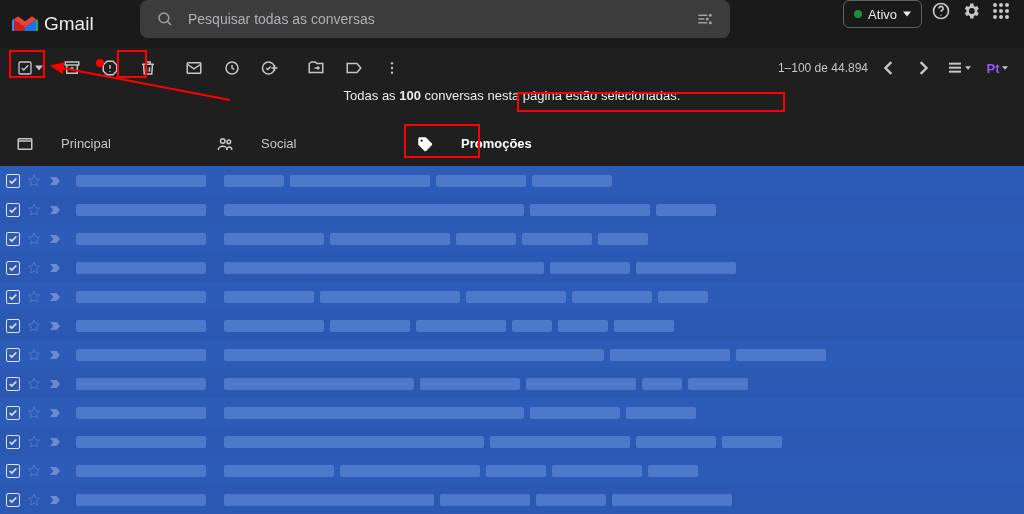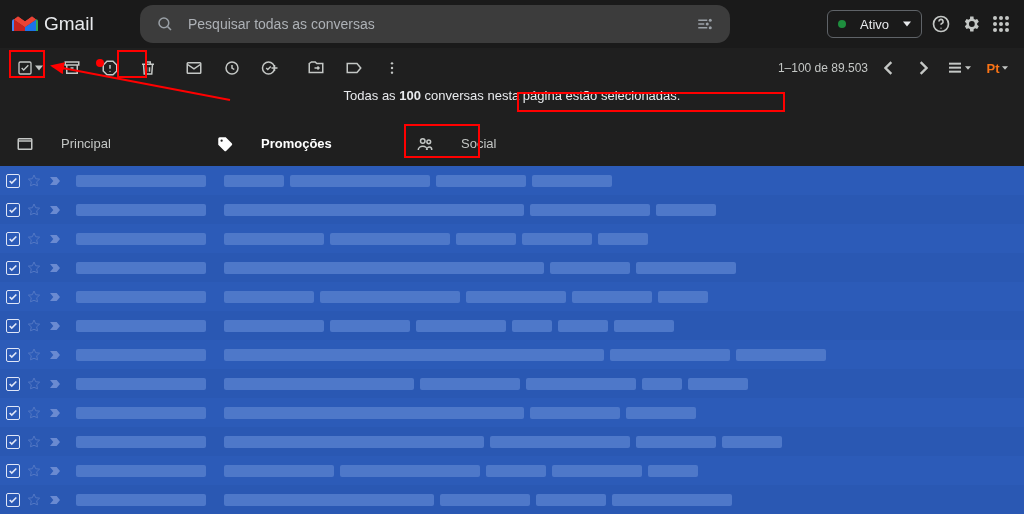--- a/index.html
+++ b/index.html
@@ -1,25 +1,25 @@
 <!DOCTYPE html>
 <html><head>
 <meta charset="utf-8">
 <style>
   *{box-sizing:border-box;margin:0;padding:0;font-family:Arial,Helvetica,sans-serif}
   body{background:#1a1a1a;color:#e8eaed;width:1024px;height:514px;overflow:hidden;position:relative}
-  .header{height:48px;display:flex;align-items:center;padding:0 12px;gap:8px;background:#1a1a1a}
+  .header{height:48px;display:flex;padding:0 12px;gap:8px;background:#1a1a1a}
   .logo-block{display:flex;align-items:center;gap:6px;width:120px}
   .logo-m{width:26px;height:20px}
   .logo-text{font-size:19px;color:#e8eaed;font-weight:400}
-  .search-bar{flex:0 0 590px;height:38px;background:#3c3c3c;border-radius:13px;display:flex;align-items:center;padding:0 14px;gap:12px}
+  .search-bar{flex:0 0 590px;height:38px;background:#3c3c3c;border-radius:8px;display:flex;align-items:center;padding:0 14px;gap:12px}
   .search-bar input{flex:1;background:transparent;border:0;outline:0;color:#bdc1c6;font-size:14px}
   .search-bar input::placeholder{color:#adb1b6}
   .header-spacer{flex:1}
-  .status-pill{height:28px;border:1px solid #5f6368;border-radius:6px;display:flex;align-items:center;gap:14px;padding:0 10px;font-size:13px;color:#e8eaed}
+  .status-pill{height:28px;border:1px solid #5f6368;border-radius:6px;display:flex;align-items:center;gap:6px;padding:0 10px;font-size:13px;color:#e8eaed}
   .status-dot{width:8px;height:8px;border-radius:50%;background:#1e8e3e}
   .hicon{width:22px;height:22px;display:flex;align-items:center;justify-content:center;color:#c4c7c5;cursor:pointer}
   .toolbar{height:40px;display:flex;align-items:center;padding:0 8px;gap:2px;background:#1f1f1f;position:relative}
   .tbtn{width:36px;height:32px;display:flex;align-items:center;justify-content:center;color:#c4c7c5;border-radius:4px;cursor:pointer}
   .tsep{width:6px}
   .toolbar-spacer{flex:1}
   .pager{display:flex;align-items:center;gap:8px;color:#c4c7c5;font-size:12px;margin-right:4px}
   .chev{width:26px;height:26px;display:flex;align-items:center;justify-content:center;cursor:pointer}
   .sel-banner{height:34px;display:flex;align-items:flex-start;justify-content:center;gap:6px;background:#1f1f1f;font-size:13px;color:#e8eaed}
   .sel-banner .link{color:#8ab4f8;cursor:pointer}
@@ -177,21 +177,21 @@
     <svg width="16" height="16" viewBox="0 0 24 24" fill="#c4c7c5">
         <circle cx="12" cy="5" r="1.8"></circle>
         <circle cx="12" cy="12" r="1.8"></circle>
         <circle cx="12" cy="19" r="1.8"></circle>
       </svg>
   </div>
 
   <div class="toolbar-spacer"></div>
 
   <div class="pager">
-    <span>1–100 de 89.503</span>
+    <span>1–100 de 44.894</span>
     <span class="chev">
         <svg width="10" height="14" viewBox="0 0 8 12" fill="none" stroke="#c4c7c5" stroke-width="2">
           <path d="M6 1 1 6l5 5"></path>
         </svg>
       </span>
     <span class="chev">
         <svg width="10" height="14" viewBox="0 0 8 12" fill="none" stroke="#c4c7c5" stroke-width="2">
           <path d="M2 1l5 5-5 5"></path>
         </svg>
       </span>
@@ -200,58 +200,58 @@
     <svg width="16" height="16" viewBox="0 0 24 24" fill="#c4c7c5">
         <rect x="3" y="4" width="18" height="3"></rect>
         <rect x="3" y="10" width="18" height="3"></rect>
         <rect x="3" y="16" width="18" height="3"></rect>
       </svg>
     <svg width="6" height="6" viewBox="0 0 10 6">
         <path d="M0 0l5 6 5-6z" fill="#c4c7c5"></path>
       </svg>
   </div>
   <div class="tbtn" style="width:38px;gap:2px">
-    <span style="font-size:13px;font-weight:600;color:#f97316">Pt</span>
+    <span style="font-size:13px;font-weight:600;color:#8b5cf6">Pt</span>
     <svg width="6" height="6" viewBox="0 0 10 6">
         <path d="M0 0l5 6 5-6z" fill="#c4c7c5"></path>
       </svg>
   </div>
 </div>
 
 <div class="sel-banner">
   <span><span>Todas as</span> <b>100</b> <span>conversas nesta página estão selecionadas.</span></span>
 </div>
 
 <div class="tabs" id="tabs-container">
     <div class="tab">
       <span class="tab-icon">
         <svg width="18" height="18" viewBox="0 0 24 24" fill="none" stroke="currentColor" stroke-width="2">
           <rect x="3" y="5" width="18" height="14" rx="1"></rect>
           <path d="M3 8h18"></path>
         </svg>
       </span>
       <span>Principal</span>
     </div>
-    <div class="tab active">
-      <span class="tab-icon">
-        <svg width="18" height="18" viewBox="0 0 24 24" fill="currentColor">
-          <path d="M21 11l-8-8H5a2 2 0 0 0-2 2v8l8 8a2 2 0 0 0 2.8 0L21 13.8a2 2 0 0 0 0-2.8zM7.5 9A1.5 1.5 0 1 1 9 7.5 1.5 1.5 0 0 1 7.5 9z"></path>
-        </svg>
-      </span>
-      <span>Promoções</span>
-    </div>
     <div class="tab">
       <span class="tab-icon">
         <svg width="18" height="18" viewBox="0 0 24 24" fill="none" stroke="currentColor" stroke-width="2">
           <circle cx="9" cy="8" r="3"></circle>
           <circle cx="17" cy="9" r="2.5"></circle>
           <path d="M3 20c0-3 3-5 6-5s6 2 6 5M14 20c0-2 2-4 4-4s3 1.5 3 4"></path>
         </svg>
       </span>
       <span>Social</span>
+    </div>
+    <div class="tab active">
+      <span class="tab-icon">
+        <svg width="18" height="18" viewBox="0 0 24 24" fill="currentColor">
+          <path d="M21 11l-8-8H5a2 2 0 0 0-2 2v8l8 8a2 2 0 0 0 2.8 0L21 13.8a2 2 0 0 0 0-2.8zM7.5 9A1.5 1.5 0 1 1 9 7.5 1.5 1.5 0 0 1 7.5 9z"></path>
+        </svg>
+      </span>
+      <span>Promoções</span>
     </div>
   </div>
 
 <div class="rows" id="rows-container">
     <div class="row">
       <span class="chk">
         <svg viewBox="0 0 12 12">
           <path d="M2 6l2.5 2.5L10 3" fill="none" stroke="#e0e6f7" stroke-width="2"></path>
         </svg>
       </span>

